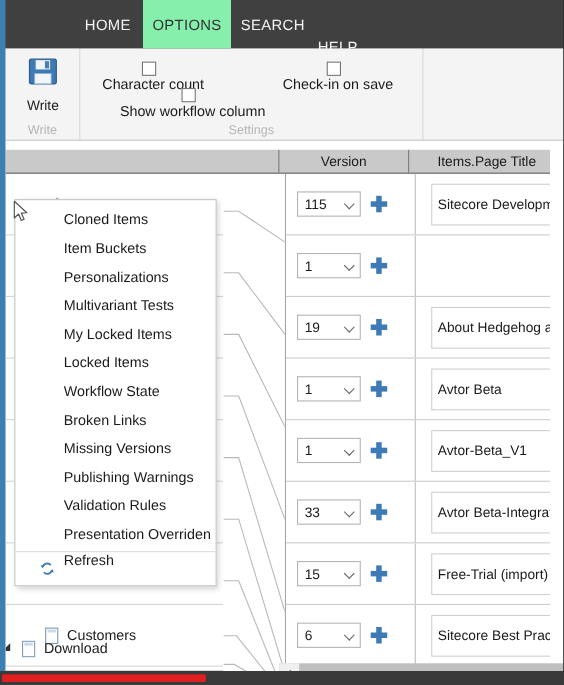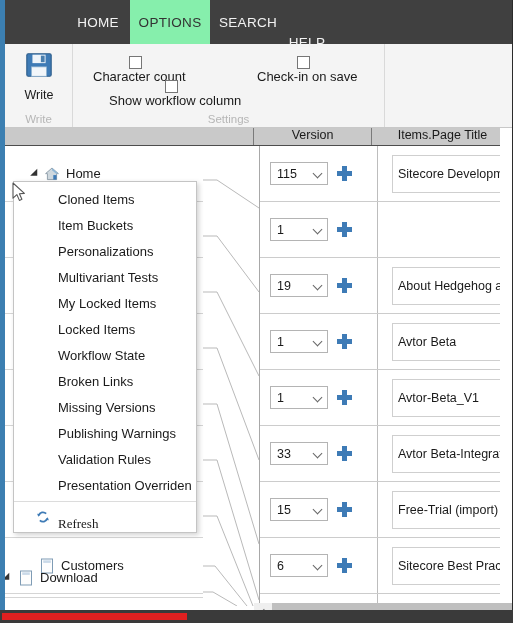--- a/index.html
+++ b/index.html
@@ -94,21 +94,21 @@
     width: 13px; height: 13px;
     border: 1px solid #767676;
     background: #ffffff;
     margin-right: 7px;
     flex: 0 0 auto;
   }
   .grp-empty { left: 380px; width: 128px; border-right: none; }
 
   
   .content {
-    position: absolute; left: 5px; top: 124px;
+    position: absolute; left: 5px; top: 136px;
     width: 495px; height: 482px;
     background: #ffffff;
     overflow: hidden;
   }
 
   
   .col-head-strip {
     position: absolute; left: 0; top: 0;
     width: 508px; height: 22px;
     background: #c9c9c9;
@@ -273,27 +273,26 @@
     padding-left: 44px;
     white-space: nowrap;
     cursor: pointer;
   }
   .ctx-sep {
     height: 1px; background: #dcdcdc;
     margin: 3px 0 0 0;
   }
   .ctx-item-icon {
     height: 30px;
-    display: flex; align-items: flex-end;
+    display: flex; align-items: flex-start;
     font-size: 13px;
     color: #1a1a1a;
     position: relative;
     padding-left: 44px;
     cursor: pointer;
-    font-family: Liberation Serif, serif;
   }
   .ctx-refresh-glyph {
     position: absolute; left: 22px; top: 8px;
     width: 14px; height: 14px;
     color: #3E7BB6;
   }
 
   
   .cursor {
     position: absolute;

